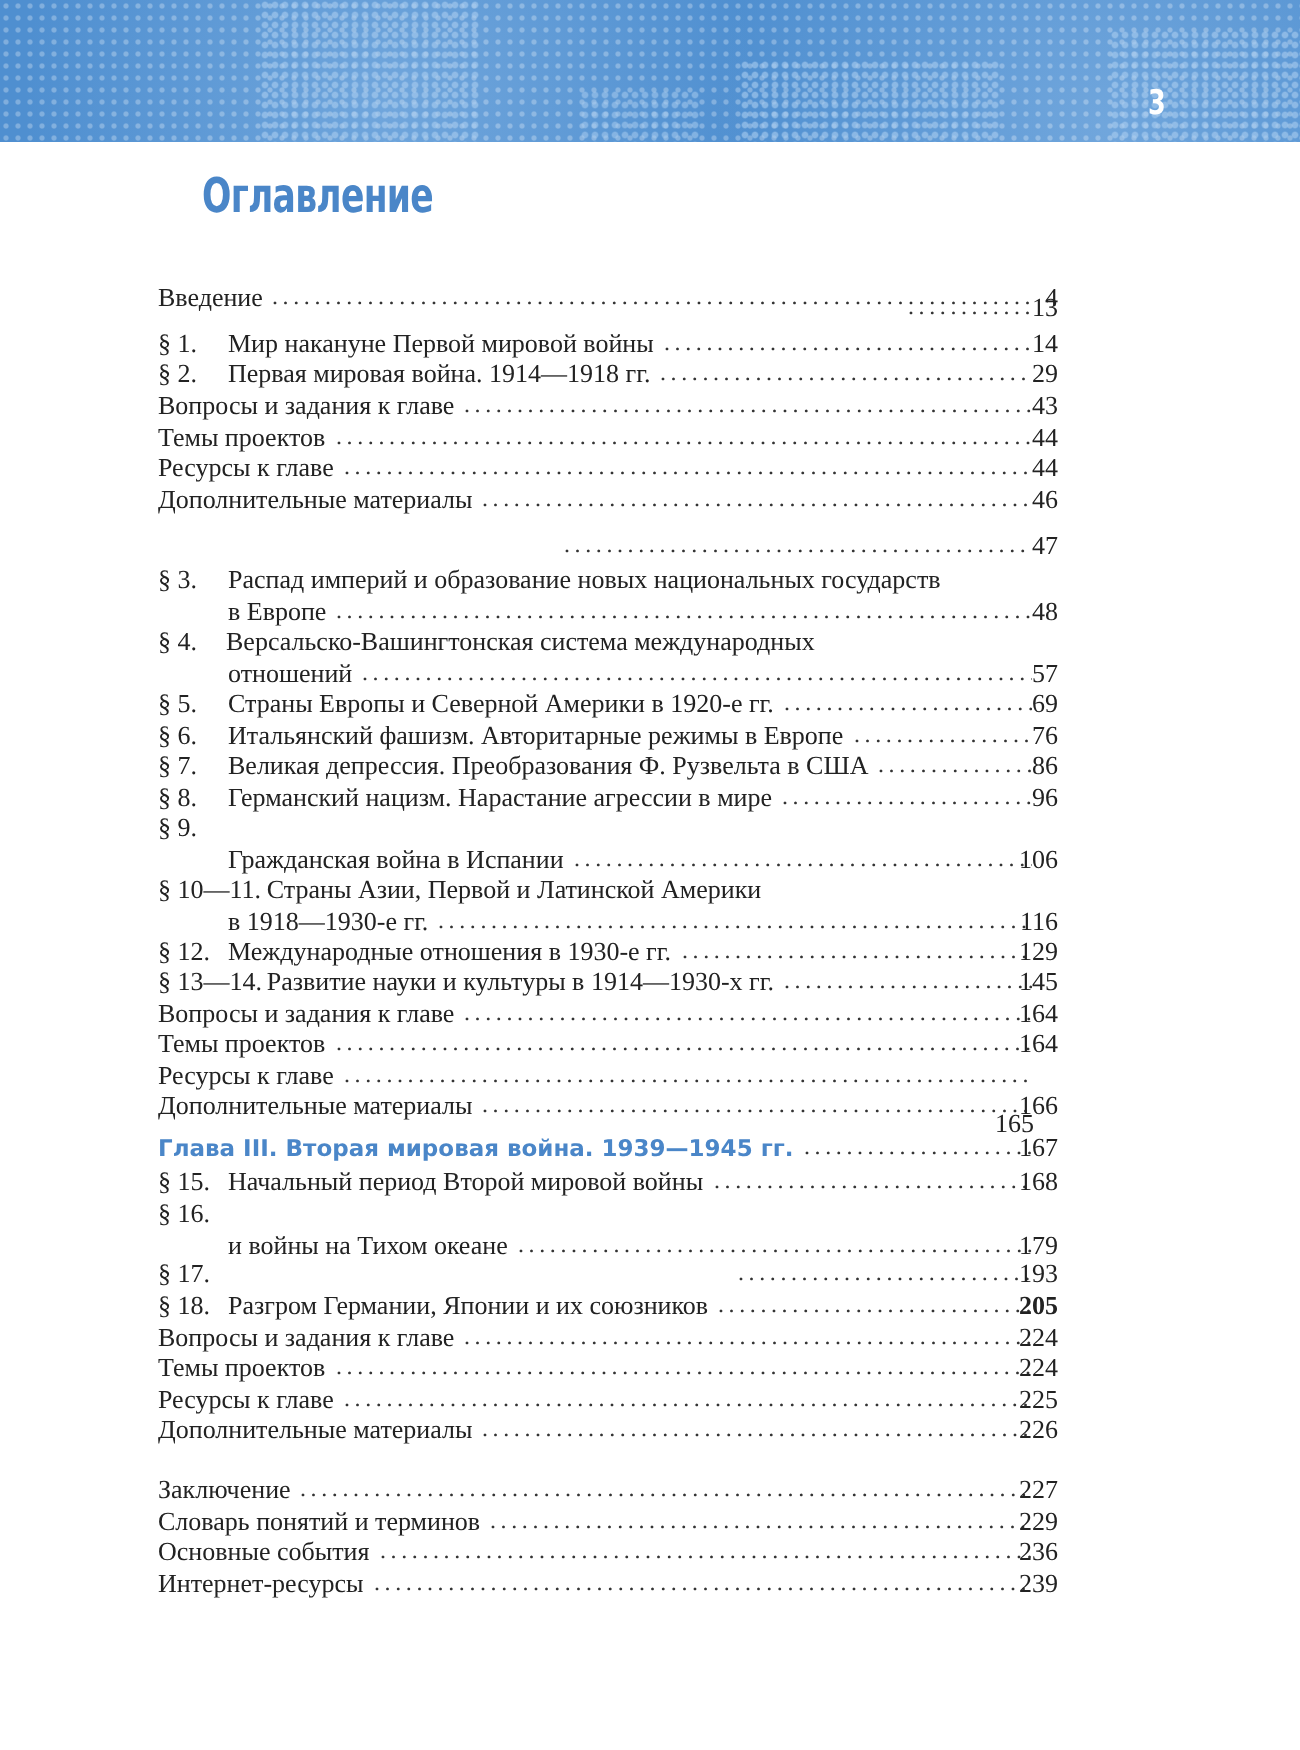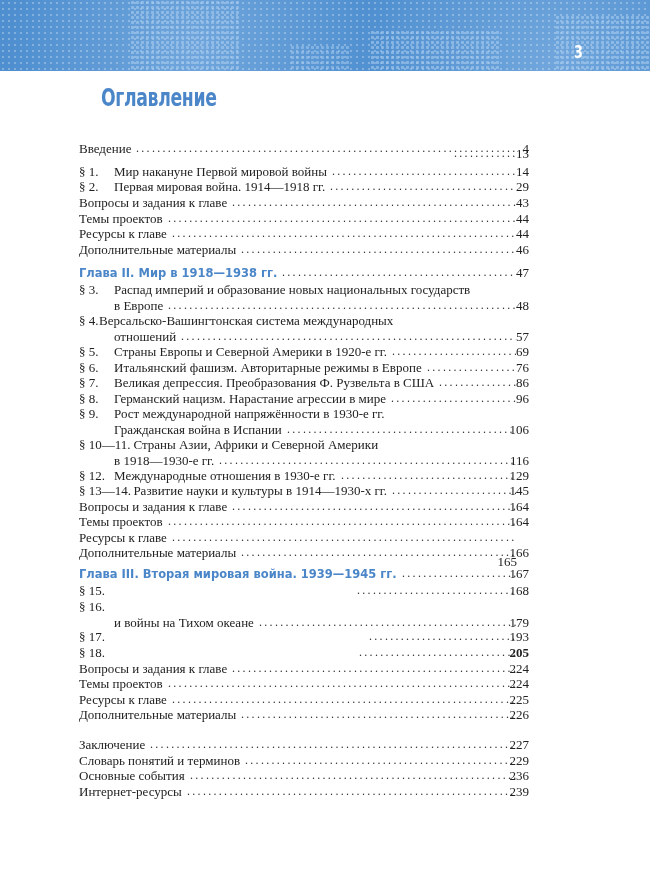--- a/index.html
+++ b/index.html
@@ -79,34 +79,33 @@
       <span class="txt" style="left: 0px;">Ресурсы к главе</span>
       <span class="dots" style="top: 0px; left: 93px; width: 344px;">........................................................................................................................</span>
       <span class="pg" style="top: 0px; left: 400px;">44</span>
     </div>
     <div class="row" style="top: 242px; height: 15px;">
       <span class="txt" style="left: 0px;">Дополнительные материалы</span>
       <span class="dots" style="top: 0px; left: 162px; width: 275px;">........................................................................................................................</span>
       <span class="pg" style="top: 0px; left: 400px;">46</span>
     </div>
     <div class="row" style="top: 265px; height: 15px;">
-      <span class="txt chapter" style="left: 0px; top: 1px;">Глава II. Мир в 1918—1938 гг.</span>
       <span class="dots" style="top: 0px; left: 203px; width: 234px;">........................................................................................................................</span>
       <span class="pg" style="top: 0px; left: 400px;">47</span>
     </div>
     <div class="row" style="top: 282px; height: 31px;">
       <span class="num">§ 3.</span>
       <span class="txt" style="left: 35px;">Распад империй и образование новых национальных государств</span>
       <span class="line2" style="left: 35px; top: 15.5px;">в Европе</span>
       <span class="dots" style="top: 15.5px; left: 89px; width: 348px;">........................................................................................................................</span>
       <span class="pg" style="top: 15.5px; left: 400px;">48</span>
     </div>
     <div class="row" style="top: 313px; height: 31px;">
       <span class="num">§ 4.</span>
-      <span class="txt" style="left: 20px;">Версальско-Вашингтонская система международных</span>
+      <span class="txt" style="left: 34px;">Версальско-Вашингтонская система международных</span>
       <span class="line2" style="left: 35px; top: 15.5px;">отношений</span>
       <span class="dots" style="top: 15.5px; left: 102px; width: 335px;">........................................................................................................................</span>
       <span class="pg" style="top: 15.5px; left: 400px;">57</span>
     </div>
     <div class="row" style="top: 344px; height: 15px;">
       <span class="num">§ 5.</span>
       <span class="txt" style="left: 35px;">Страны Европы и Северной Америки в 1920-е гг.</span>
       <span class="dots" style="top: 0px; left: 313px; width: 124px;">........................................................................................................................</span>
       <span class="pg" style="top: 0px; left: 400px;">69</span>
     </div>
@@ -123,28 +122,27 @@
       <span class="pg" style="top: 0px; left: 400px;">86</span>
     </div>
     <div class="row" style="top: 391px; height: 15px;">
       <span class="num">§ 8.</span>
       <span class="txt" style="left: 35px;">Германский нацизм. Нарастание агрессии в мире</span>
       <span class="dots" style="top: 0px; left: 312px; width: 125px;">........................................................................................................................</span>
       <span class="pg" style="top: 0px; left: 400px;">96</span>
     </div>
     <div class="row" style="top: 406px; height: 31px;">
       <span class="num">§ 9.</span>
-      <span class="txt" style="left: 35px;">Рост международной напряжённости в 1930-е гг.</span>
       <span class="line2" style="left: 35px; top: 15.5px;">Гражданская война в Испании</span>
       <span class="dots" style="top: 15.5px; left: 208px; width: 229px;">........................................................................................................................</span>
       <span class="pg" style="top: 15.5px; left: 400px;">106</span>
     </div>
     <div class="row" style="top: 437px; height: 31px;">
       <span class="num">§ 10—11.</span>
-      <span class="txt" style="left: 54.4px;">Страны Азии, Африки и Северной Америки</span>
+      <span class="txt" style="left: 54.4px;">Страны Азии, Первой и Латинской Америки</span>
       <span class="line2" style="left: 35px; top: 15.5px;">в 1918—1930-е гг.</span>
       <span class="dots" style="top: 15.5px; left: 140px; width: 297px;">........................................................................................................................</span>
       <span class="pg" style="top: 15.5px; left: 400px;">116</span>
     </div>
     <div class="row" style="top: 468px; height: 15px;">
       <span class="num">§ 12.</span>
       <span class="txt" style="left: 35px;">Международные отношения в 1930-е гг.</span>
       <span class="dots" style="top: 0px; left: 262px; width: 175px;">........................................................................................................................</span>
       <span class="pg" style="top: 0px; left: 400px;">129</span>
     </div>
@@ -174,36 +172,38 @@
       <span class="dots" style="top: 0px; left: 162px; width: 275px;">........................................................................................................................</span>
       <span class="pg" style="top: 0px; left: 400px;">166</span>
     </div>
     <div class="row" style="top: 566px; height: 15px;">
       <span class="txt chapter" style="left: 0px; top: 1px;">Глава III. Вторая мировая война. 1939—1945 гг.</span>
       <span class="dots" style="top: 0px; left: 323px; width: 114px;">........................................................................................................................</span>
       <span class="pg" style="top: 0px; left: 400px;">167</span>
     </div>
     <div class="row" style="top: 583px; height: 15px;">
       <span class="num">§ 15.</span>
+      <span class="txt" style="left: 35px;">Начальный период Второй мировой войны</span>
       <span class="dots" style="top: 0px; left: 278px; width: 159px;">........................................................................................................................</span>
       <span class="pg" style="top: 0px; left: 400px;">168</span>
     </div>
     <div class="row" style="top: 599px; height: 31px;">
       <span class="num">§ 16.</span>
       <span class="line2" style="left: 35px; top: 15.5px;">и войны на Тихом океане</span>
       <span class="dots" style="top: 15.5px; left: 180px; width: 257px;">........................................................................................................................</span>
       <span class="pg" style="top: 15.5px; left: 400px;">179</span>
     </div>
     <div class="row" style="top: 629px; height: 15px;">
       <span class="num">§ 17.</span>
       <span class="dots" style="top: 0px; left: 290px; width: 147px;">........................................................................................................................</span>
       <span class="pg" style="top: 0px; left: 400px;">193</span>
     </div>
     <div class="row" style="top: 645px; height: 15px;">
       <span class="num">§ 18.</span>
+      <span class="txt" style="left: 35px;">Разгром Германии, Японии и их союзников</span>
       <span class="dots" style="top: 0px; left: 280px; width: 157px;">........................................................................................................................</span>
       <span class="pg" style="top: 0px; left: 400px; font-weight: bold;">205</span>
     </div>
     <div class="row" style="top: 661px; height: 15px;">
       <span class="txt" style="left: 0px;">Вопросы и задания к главе</span>
       <span class="dots" style="top: 0px; left: 153px; width: 284px;">........................................................................................................................</span>
       <span class="pg" style="top: 0px; left: 400px;">224</span>
     </div>
     <div class="row" style="top: 676px; height: 15px;">
       <span class="txt" style="left: 0px;">Темы проектов</span>

